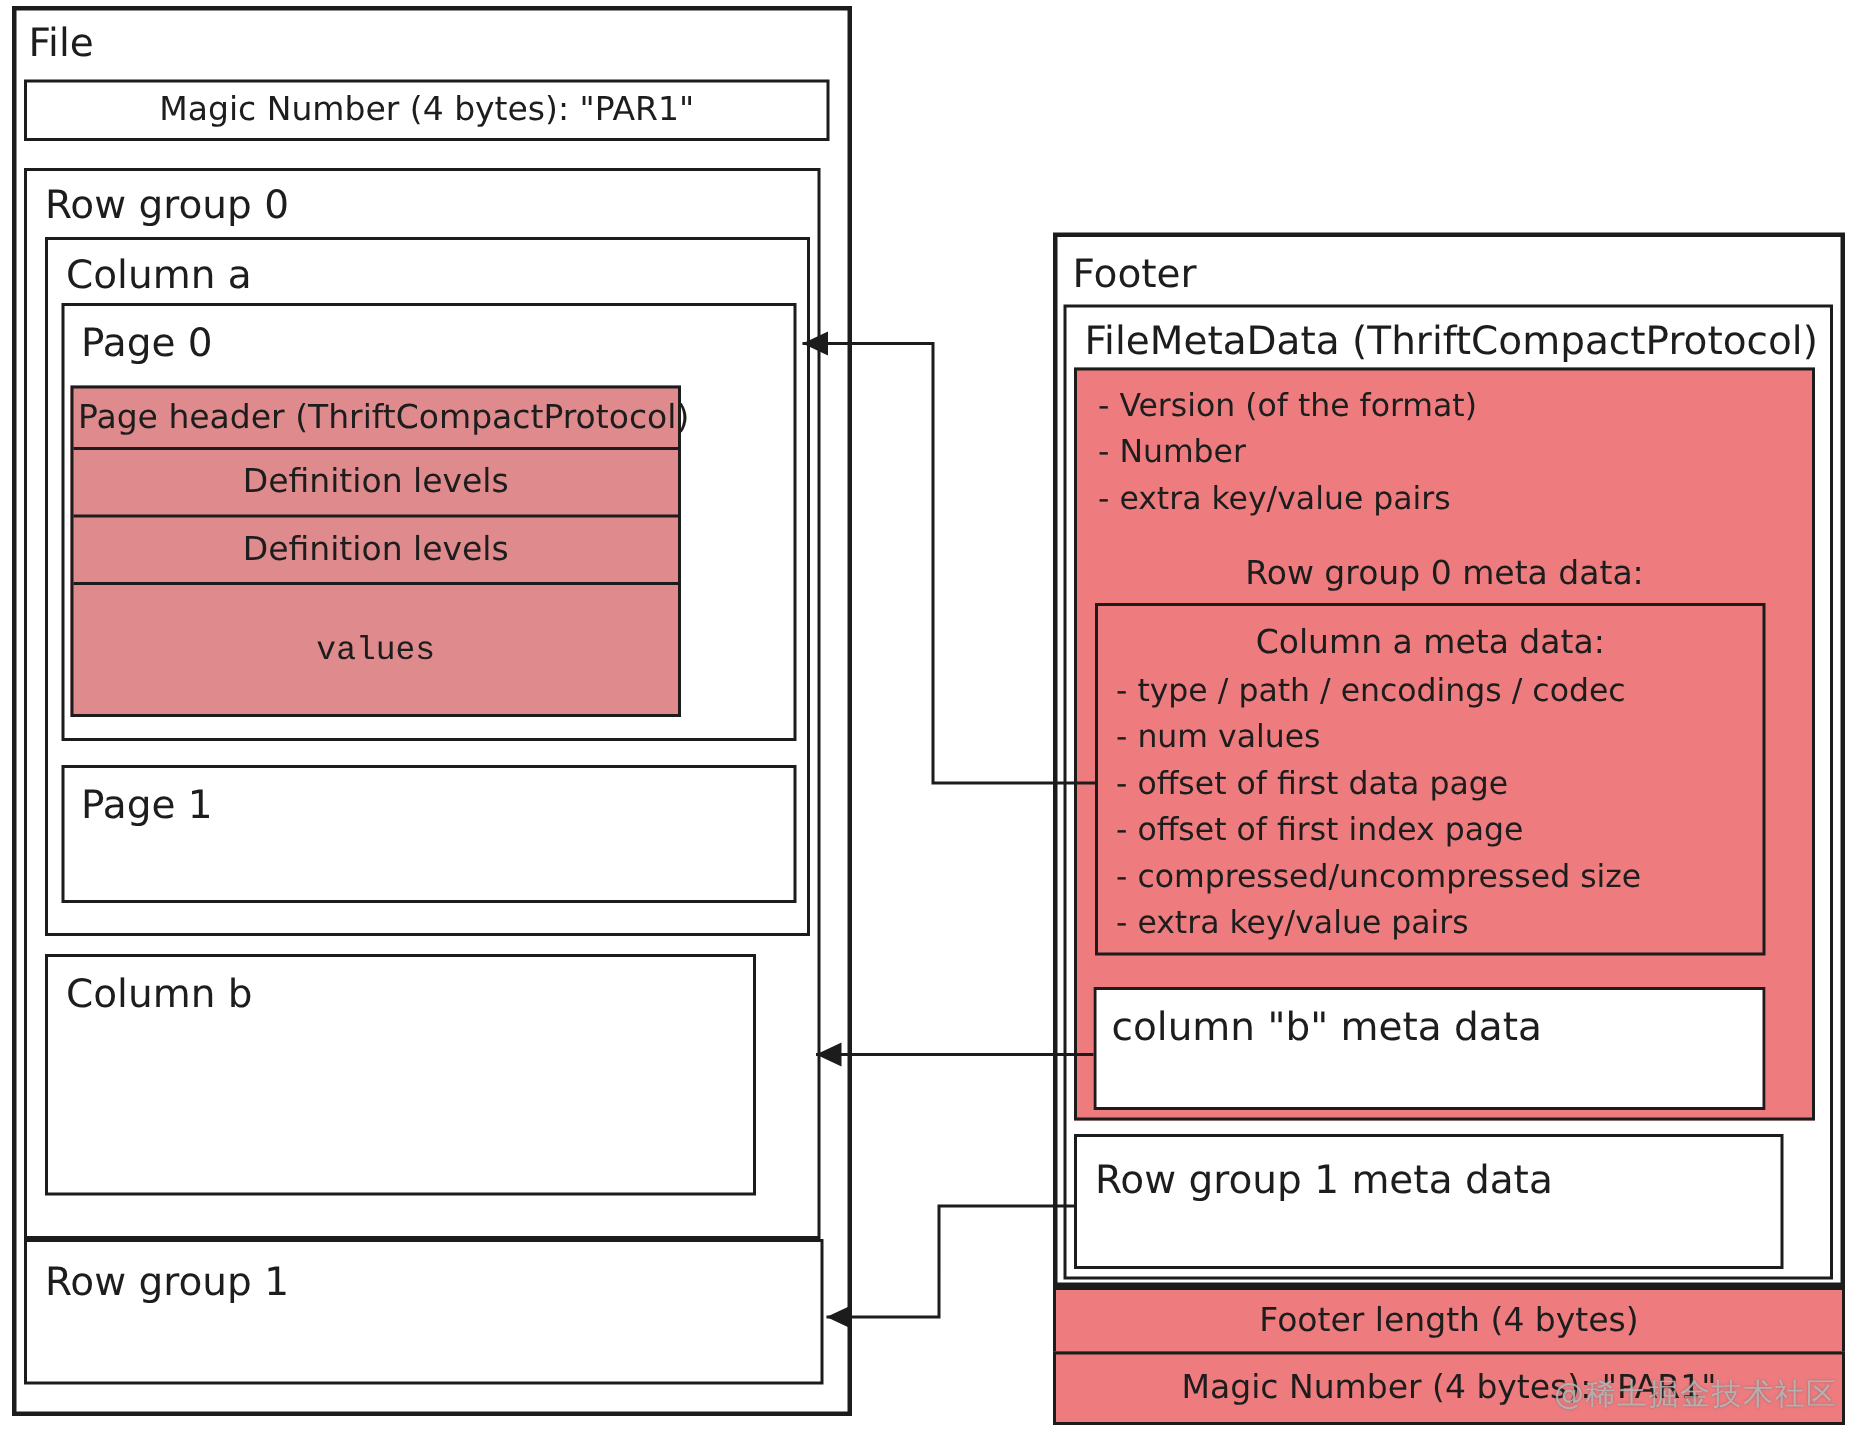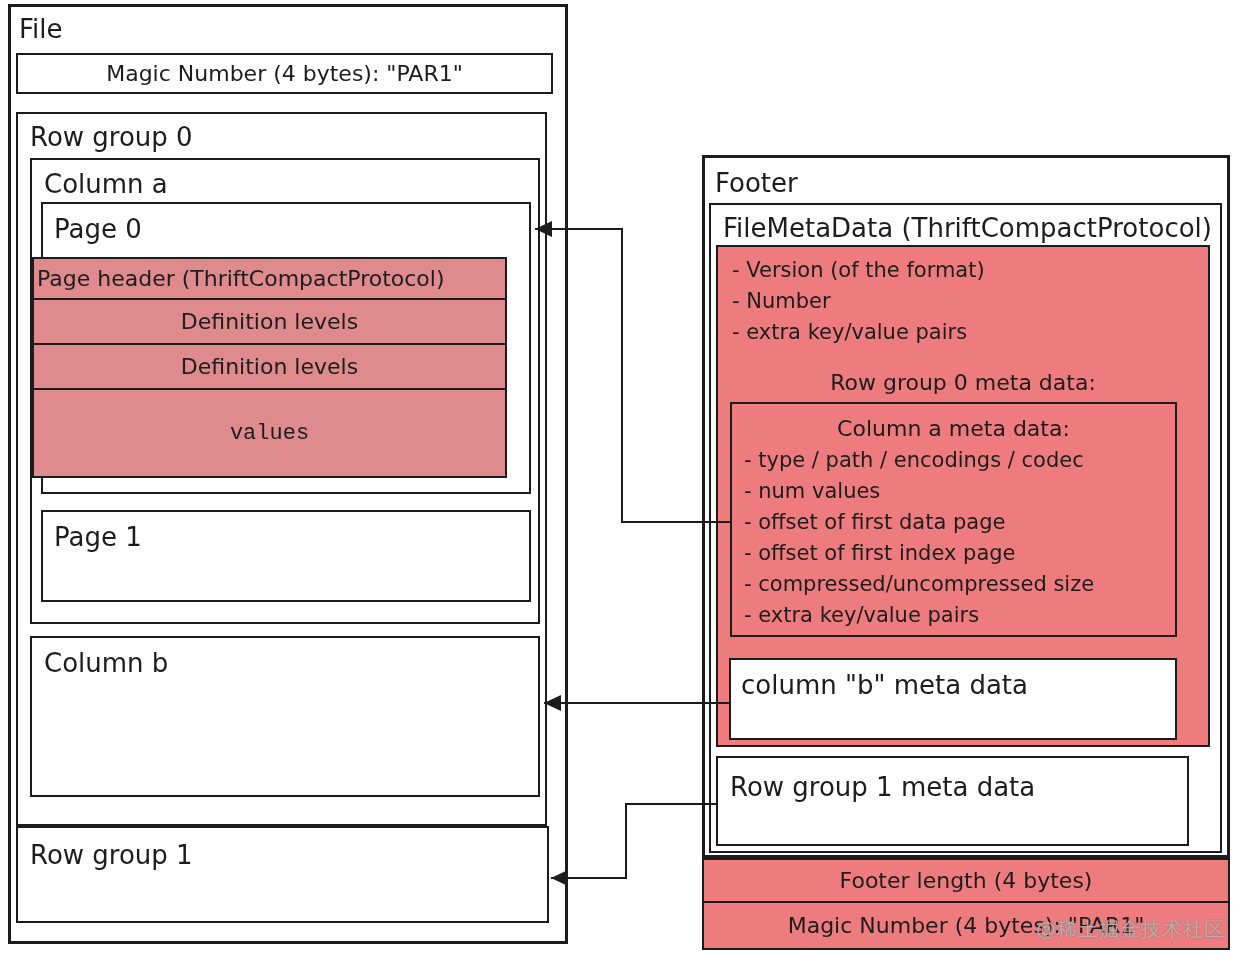--- a/index.html
+++ b/index.html
@@ -42,40 +42,40 @@
   </div>
 
   <div class="box" style="left:30px;top:158px;width:510px;height:466px;">
     <span class="lbl" style="padding:11px 0 0 12px;">Column a</span>
   </div>
 
   <div class="box" style="left:41px;top:202px;width:490px;height:292px;">
     <span class="lbl" style="padding:12px 0 0 11px;">Page 0</span>
   </div>
 
-  <div class="box stack pink-l" style="left:32px;top:257px;width:475px;height:221px;">
+  <div class="box stack pink-l" style="left:47px;top:257px;width:407px;height:221px;">
     <div class="row" style="height:41px;justify-content:flex-start;padding-left:3px;white-space:nowrap;">
       <span>Page header (ThriftCompactProtocol)</span>
     </div>
     <div class="row" style="height:45px;">
       <span>Definition levels</span>
     </div>
     <div class="row" style="height:45px;">
       <span>Definition levels</span>
     </div>
     <div class="row" style="flex:1;font-family:Liberation Mono, monospace;">
       <span>values</span>
     </div>
   </div>
 
   <div class="box" style="left:41px;top:510px;width:490px;height:92px;">
     <span class="lbl" style="padding:12px 0 0 11px;">Page 1</span>
   </div>
 
-  <div class="box" style="left:30px;top:636px;width:510px;height:161px;">
+  <div class="box" style="left:30px;top:636px;width:474px;height:161px;">
     <span class="lbl" style="padding:12px 0 0 12px;">Column b</span>
   </div>
 
   <div class="box" style="left:16px;top:826px;width:533px;height:97px;">
     <span class="lbl" style="padding:14px 0 0 12px;">Row group 1</span>
   </div>
 
   <div class="box thick" style="left:702px;top:155px;width:528px;height:703px;">
     <span class="lbl" style="padding:12px 0 0 10px;">Footer</span>
   </div>

